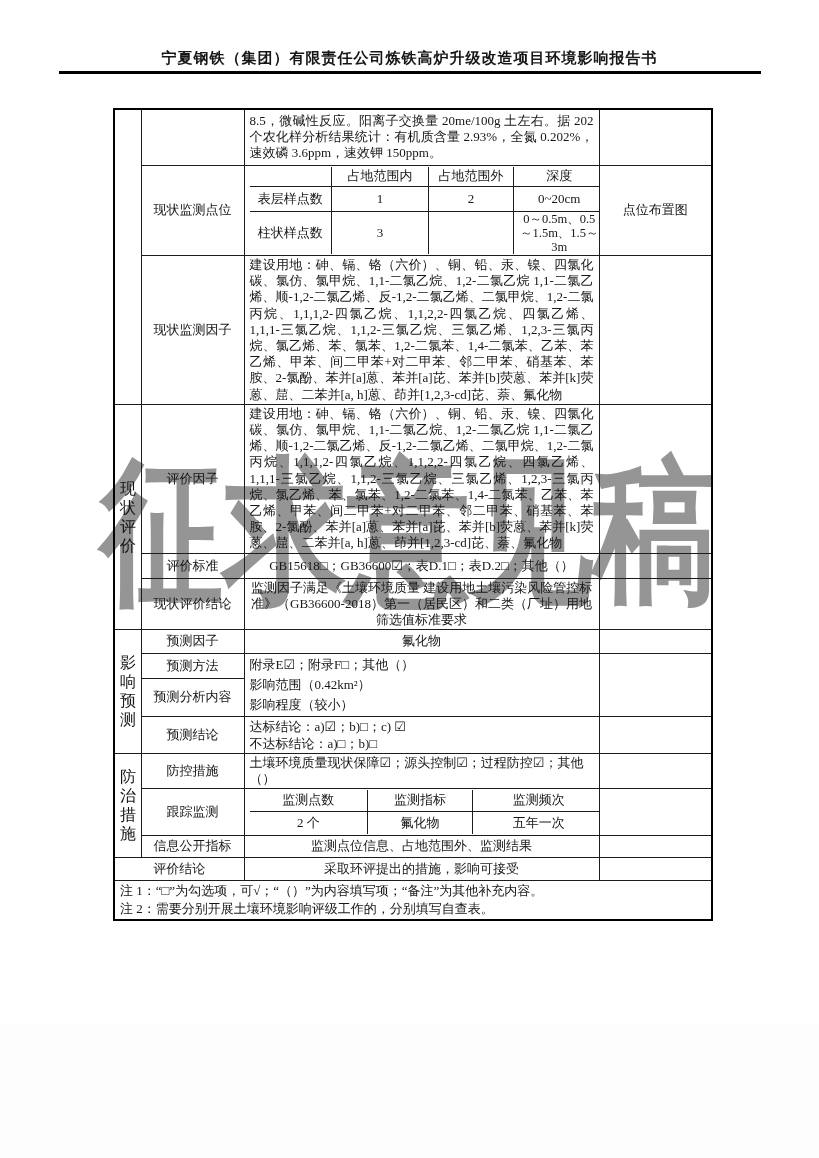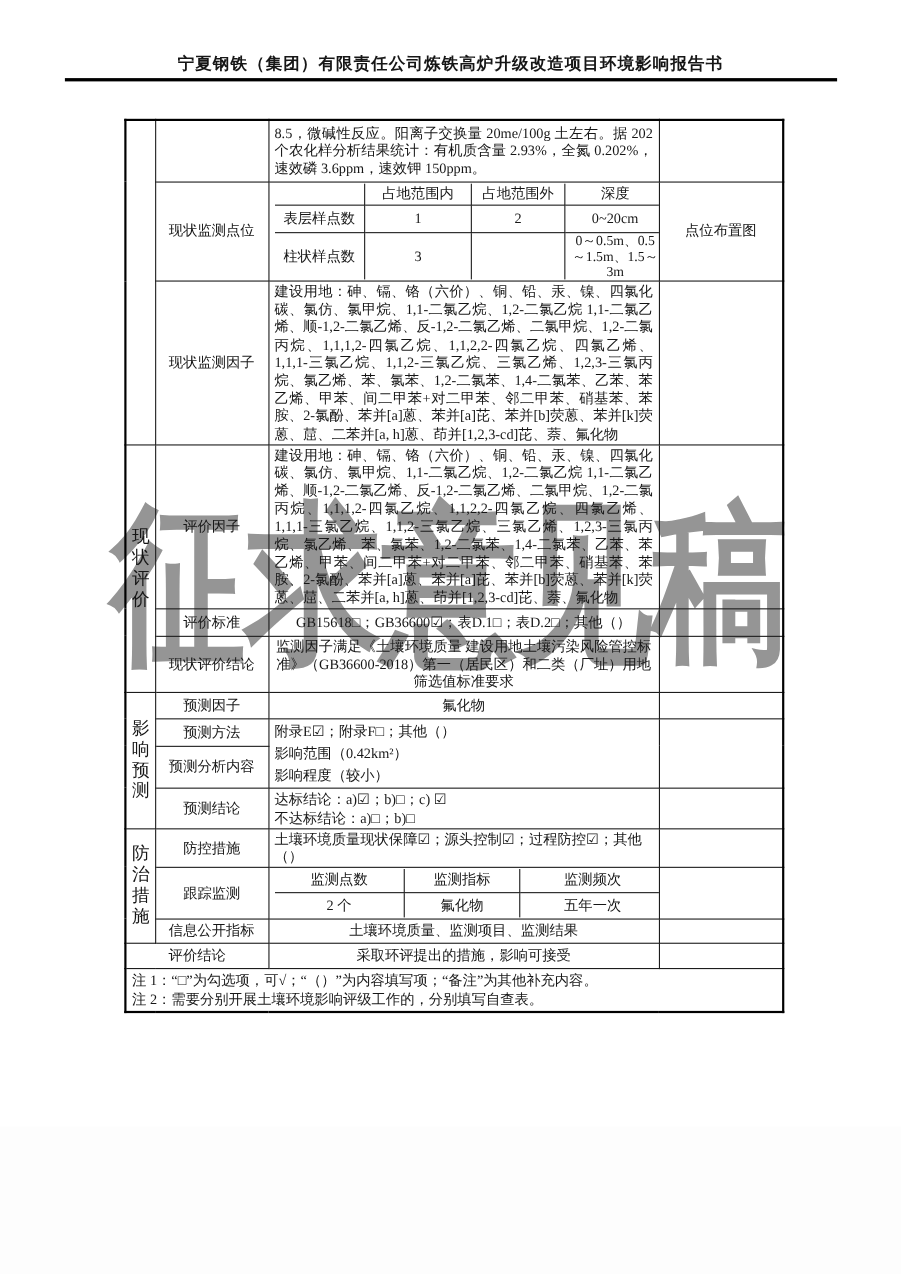--- a/index.html
+++ b/index.html
@@ -204,21 +204,21 @@
             <td>五年一次</td>
           </tr>
         </tbody>
             </table>
       </td>
       <td></td>
     </tr>
 
     <tr style="height:22px">
       <td class="lbl">信息公开指标</td>
-      <td class="ctr">土壤环境质量、监测项目、监测结果</td>
+      <td class="ctr">监测点位信息、占地范围外、监测结果</td>
       <td></td>
     </tr>
 
     <tr style="height:23px">
       <td class="lbl" colspan="2">评价结论</td>
       <td class="ctr">采取环评提出的措施，影响可接受</td>
       <td></td>
     </tr>
 
     <tr style="height:38px">

